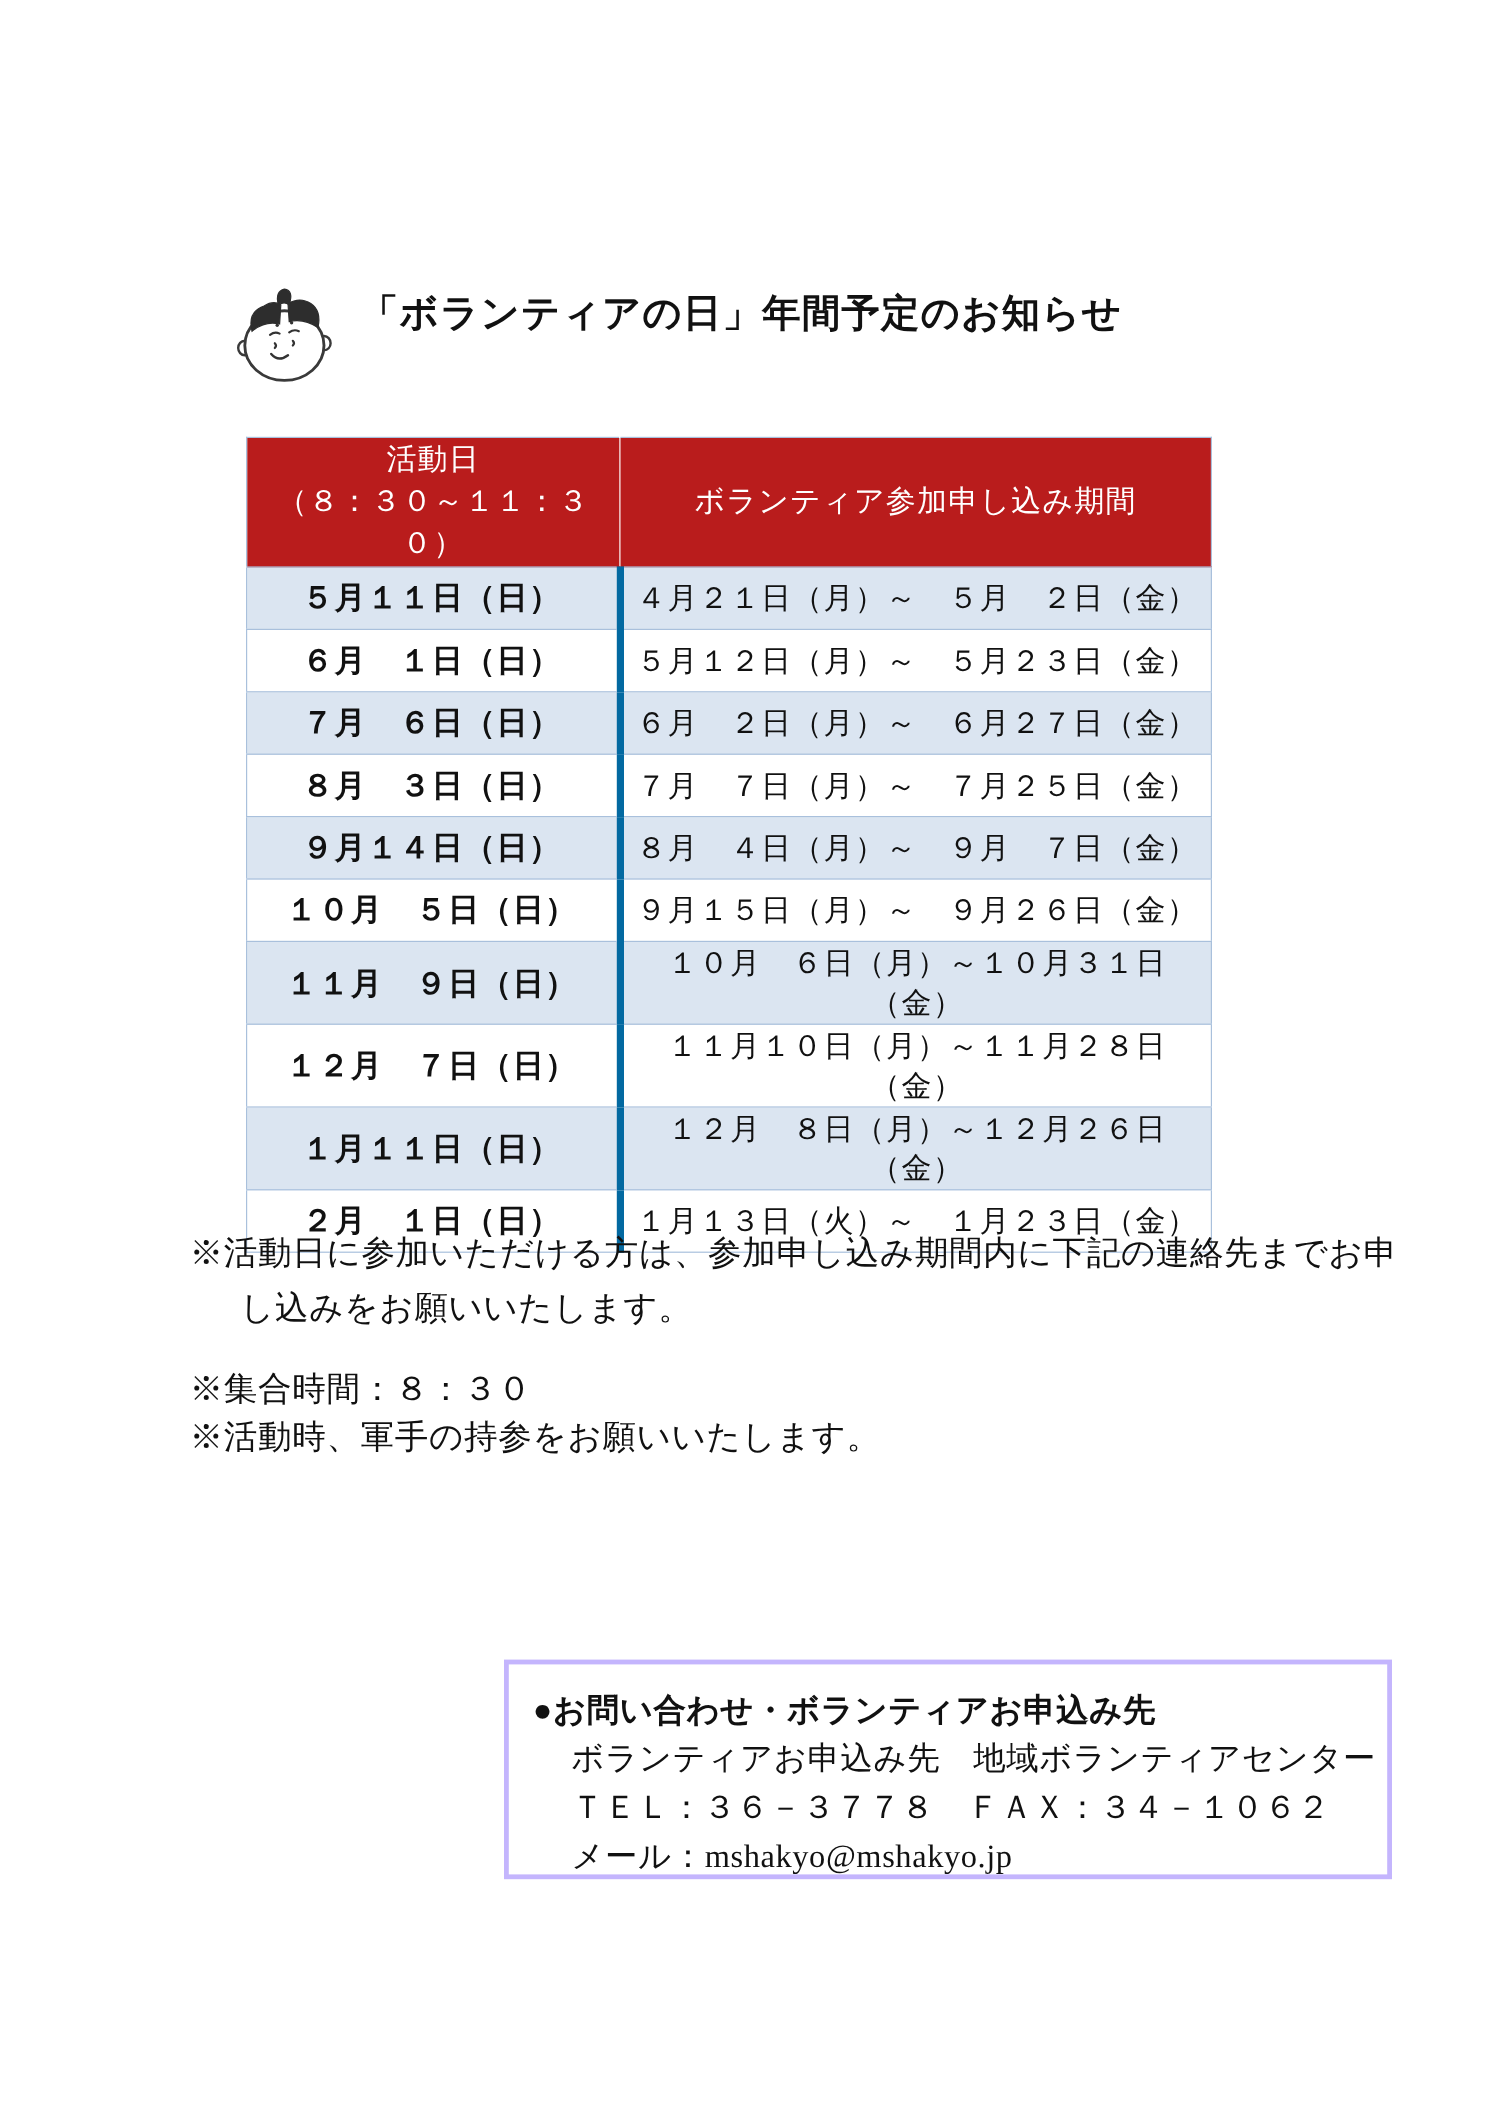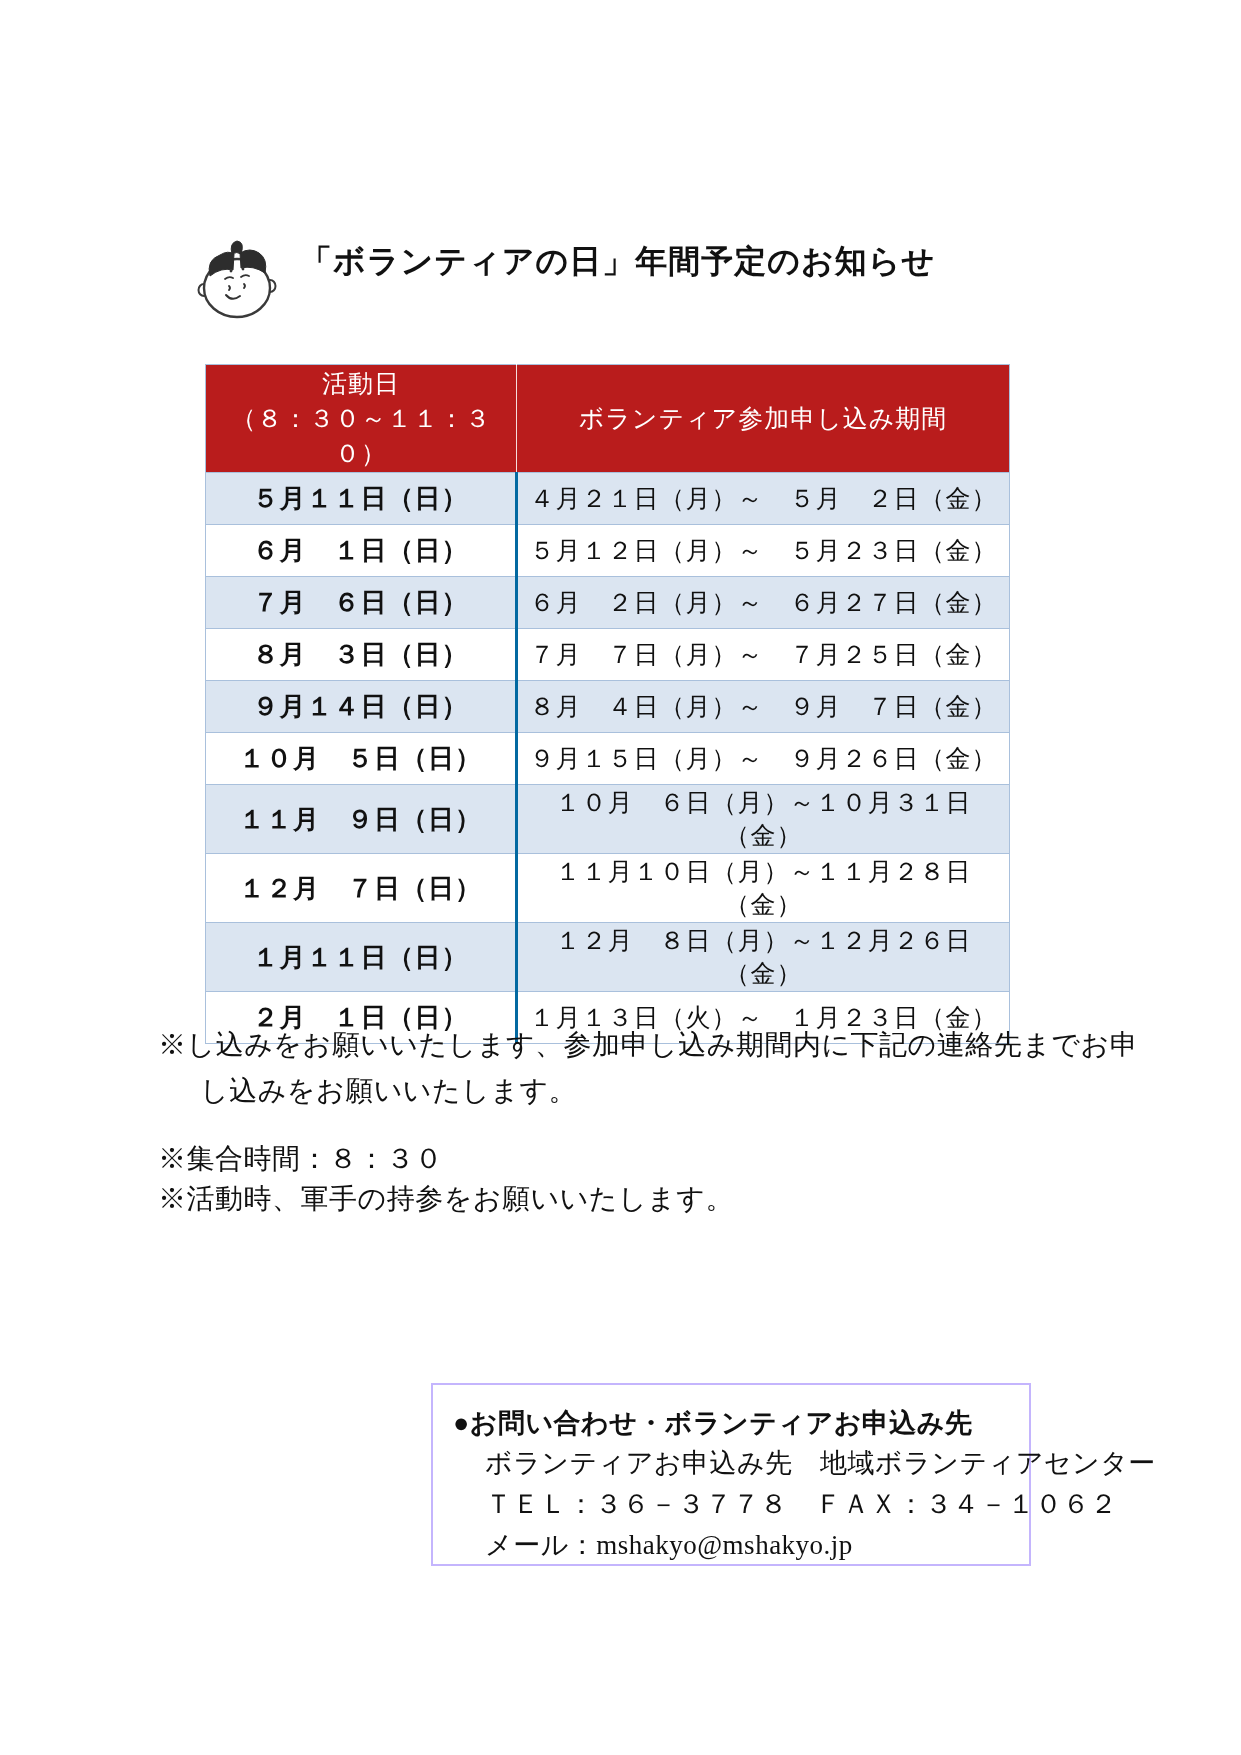--- a/index.html
+++ b/index.html
@@ -26,36 +26,36 @@
   .sched-table th{
     background:#b91c1c;color:#ffffff;font-weight:400;
     font-family:"Liberation Sans","DejaVu Sans",sans-serif;
     font-size:25px;height:75px;text-align:center;vertical-align:middle;
     line-height:35px;letter-spacing:1px;
   }
   .sched-table th:first-child{border-right:1px solid rgba(255,255,255,.85);}
   .sched-table td{
     height:49px;text-align:center;vertical-align:middle;
     font-size:25px;letter-spacing:1px;
-    border-top:1px solid #A9C0DC;border-right:3px solid #0369a1;
+    border-top:1px solid #A9C0DC;border-right:6px solid #0369a1;
   }
   .sched-table td:last-child{border-right:none;}
   .sched-table td.act{font-weight:700;font-size:26px;}
   .sched-table tbody tr:nth-child(odd) td{background:#DBE5F1;}
   .sched-table tbody tr:nth-child(even) td{background:#ffffff;}
   
   .note{position:absolute;left:158px;font-size:28px;letter-spacing:.5px;line-height:46px;white-space:nowrap;}
   .note .indent{padding-left:42px;}
   #note-1{top:1022px;}
   #note-2{top:1136px;}
   #note-3{top:1176px;}
   
   .contact-box{
-    position:absolute;left:431px;top:1383px;width:600px;height:183px;
-    border:2px solid #c4b5fd;box-sizing:border-box;
+    position:absolute;left:420px;top:1383px;width:740px;height:183px;
+    border:4px solid #c4b5fd;box-sizing:border-box;
     padding:18px 18px 0 20px;white-space:nowrap;
   }
   .contact-box .box-title{
     font-family:"Liberation Sans","DejaVu Sans",sans-serif;
     font-weight:700;font-size:27px;line-height:40px;letter-spacing:.5px;
   }
   .contact-box .box-line{font-size:27px;line-height:41px;letter-spacing:.5px;padding-left:32px;}
 </style>
 </head>
 <body>
@@ -138,21 +138,21 @@
         <td>１２月　８日（月）～１２月２６日（金）</td>
       </tr>
     <tr>
         <td class="act">２月　１日（日）</td>
         <td>１月１３日（火）～　１月２３日（金）</td>
       </tr>
   </tbody>
 </table>
 
 <div class="note" id="note-1">
-  <div>※し込みをお願いいたします、参加申し込み期間内に下記の連絡先までお申</div>
+  <div>※活動日に参加いただける方は、参加申し込み期間内に下記の連絡先までお申</div>
   <div class="indent">し込みをお願いいたします。</div>
 </div>
 
 <div class="note" id="note-2">
   <div>※集合時間：８：３０</div>
 </div>
 
 <div class="note" id="note-3">
   <div>※活動時、軍手の持参をお願いいたします。</div>
 </div>

